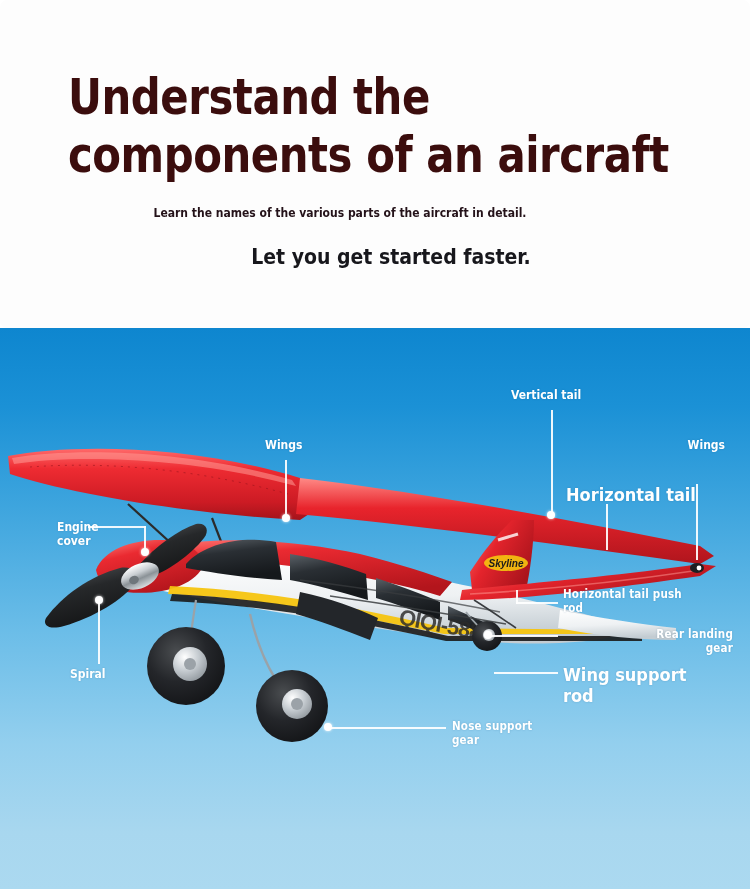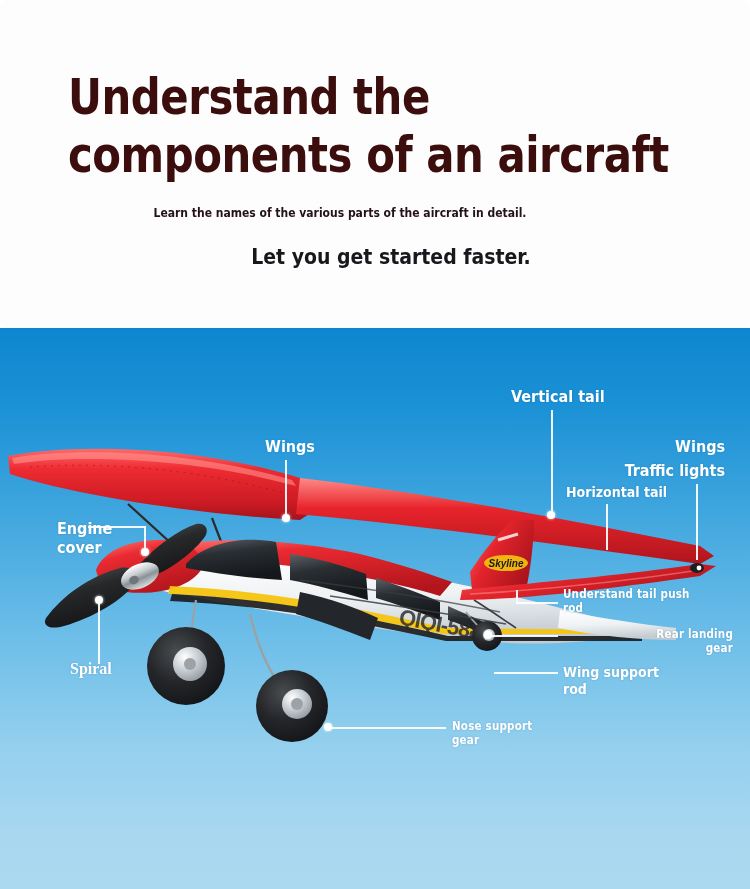--- a/index.html
+++ b/index.html
@@ -86,22 +86,22 @@
   .label {
     position: absolute;
     color: #ffffff;
     font-family: "DejaVu Sans Condensed", "Liberation Sans Narrow", "Liberation Sans", sans-serif;
     font-weight: bold;
     font-stretch: condensed;
     line-height: 1.18;
     white-space: pre-line;
     text-shadow: 0 0 2px rgba(0,70,120,0.25);
   }
-  .label.lg { font-size: 16px; }
-  .label.md { font-size: 14px; }
+  .label.lg { font-size: 12px; }
+  .label.md { font-size: 18px; }
   .label.sm { font-size: 11.5px; letter-spacing: 0.2px; }
   .label.rt { text-align: right; }
 
   
   .leader-v {
     position: absolute;
     width: 2px;
     background: rgba(255,255,255,0.92);
   }
   .leader-h {
@@ -276,37 +276,36 @@
   <div class="label lg" style="left:511px; top:60px;">Vertical tail</div>
   <div class="leader-v" style="left:551px; top:82px; height:106px;"></div>
   <div class="dot" style="left:547px; top:183px;"></div>
 
   <div class="label lg" style="left:265px; top:110px;">Wings</div>
   <div class="leader-v" style="left:285px; top:132px; height:58px;"></div>
   <div class="dot" style="left:282px; top:186px;"></div>
 
   <div class="label lg rt" style="left:560px; top:110px; width:165px;">Wings</div>
 
-  <div class="label lg rt" style="left:540px; top:134px; width:185px;">Traffic lights</div>
   <div class="leader-v" style="left:696px; top:156px; height:76px;"></div>
 
   <div class="label md" style="left:566px; top:156px;">Horizontal tail</div>
   <div class="leader-v" style="left:606px; top:176px; height:46px;"></div>
 
   <div class="label lg" style="left:25px; top:192px;margin-left:32px;">Engine
 cover</div>
   <div class="leader-h" style="left:88px; top:198px; width:58px;"></div>
   <div class="leader-v" style="left:144px; top:198px; height:26px;"></div>
   <div class="dot" style="left:141px; top:220px;"></div>
 
-  <div class="label lg" style="left:70px; top:332px;font-family:Liberation Serif, serif;">Spiral</div>
+  <div class="label lg" style="left:70px; top:339px;">Spiral</div>
   <div class="leader-v" style="left:98px; top:274px; height:62px;"></div>
   <div class="dot" style="left:95px; top:268px;"></div>
 
-  <div class="label sm" style="left:563px; top:260px; width:170px;">Understand tail push
+  <div class="label sm" style="left:563px; top:260px; width:170px;">Horizontal tail push
 rod</div>
   <div class="leader-h" style="left:516px; top:274px; width:42px;"></div>
   <div class="leader-v" style="left:516px; top:262px; height:14px;"></div>
 
   <div class="label sm" style="left:563px; top:300px; width:170px;text-align:right;">Rear landing
 gear</div>
   <div class="leader-h" style="left:488px; top:307px; width:70px;"></div>
   <div class="dot" style="left:484px; top:303px;"></div>
 
   <div class="label md" style="left:563px; top:336px; width:175px;">Wing support

